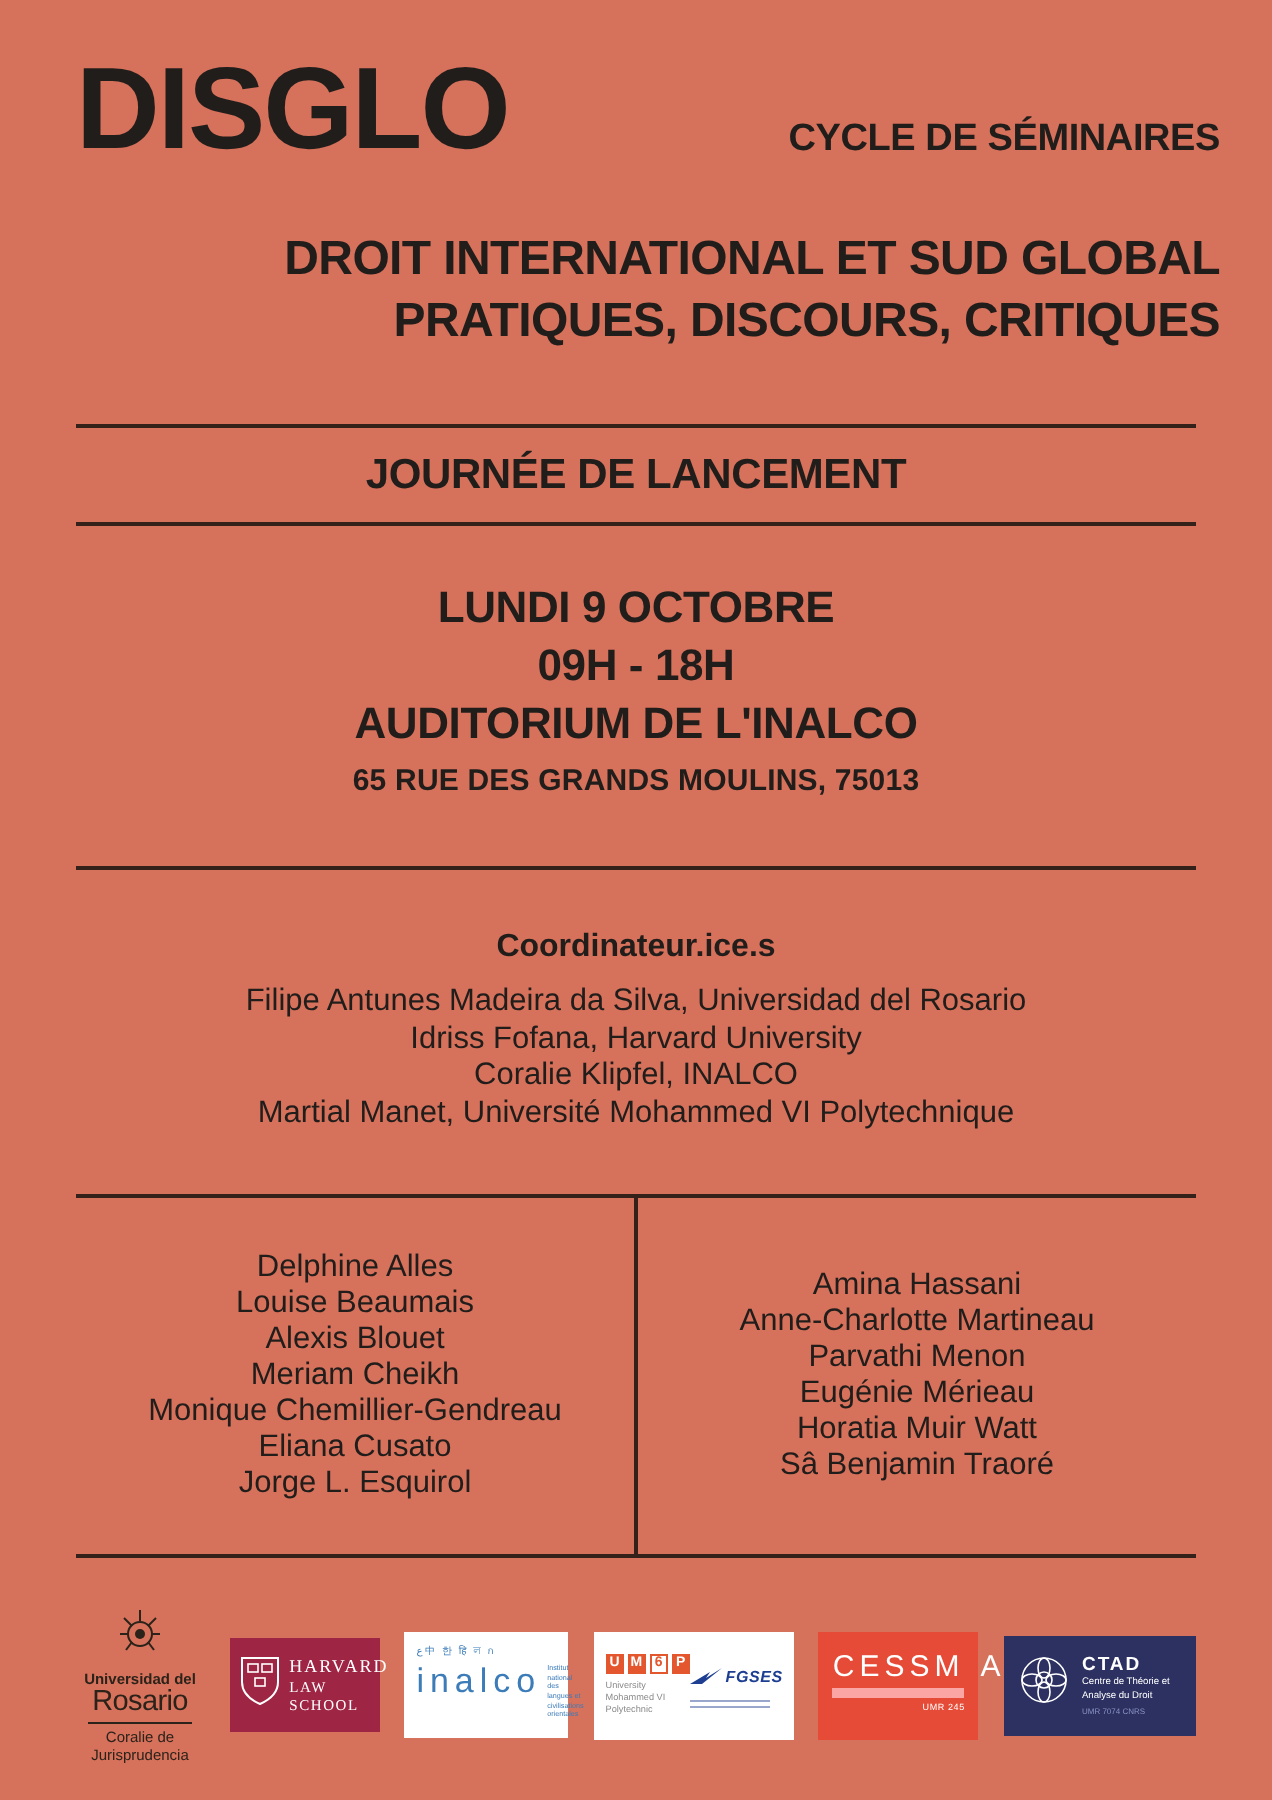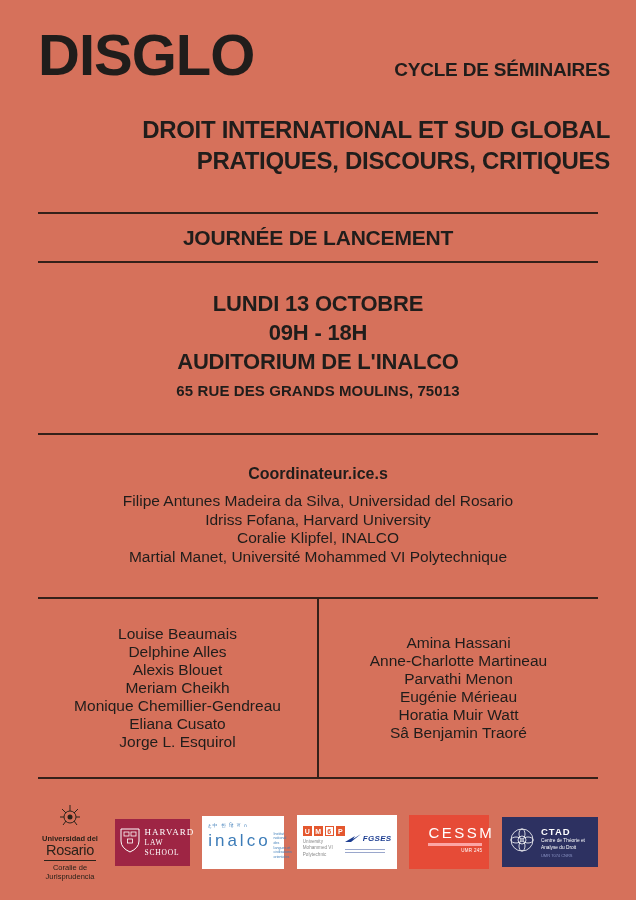--- a/index.html
+++ b/index.html
@@ -85,21 +85,21 @@
   .um6p .vsep{width:1px;align-self:stretch;background:#d9d9d9;}
   .um6p .right{flex:1;}
   .um6p .fgses-row{display:flex;align-items:center;gap:2px;}
   .um6p .fgses{font-size:8px;font-weight:700;font-style:italic;color:#1d3e91;letter-spacing:0.3px;}
   .um6p .tinylines{margin-top:2px;height:6px;width:40px;
     background:repeating-linear-gradient(to bottom,#9aa7cc 0 1px,transparent 1px 3px);}
 
   
   .cessma{width:80px;height:54px;background:#e64b37;box-sizing:border-box;color:#fff;
     padding:10px 7px 0 7px;}
-  .cessma .top{display:flex;align-items:stretch;border-bottom:3px solid #fca5a5;padding-bottom:3px;margin-left:12px;}
+  .cessma .top{display:flex;align-items:stretch;border-bottom:5px solid #fca5a5;padding-bottom:3px;}
   .cessma .nm{font-size:15px;letter-spacing:2.5px;font-weight:400;line-height:1;}
   .cessma .bar{width:1px;background:#fff;margin:0 4px;}
   .cessma .umr{font-size:4.5px;text-align:right;margin-top:2px;letter-spacing:0.3px;}
 
   
   .ctad{width:96px;height:50px;background:#2d3161;box-sizing:border-box;display:flex;align-items:center;
     gap:6px;padding:0 7px;color:#fff;}
   .ctad .name{font-size:9.5px;font-weight:700;letter-spacing:1px;}
   .ctad .desc{font-size:4.8px;line-height:1.4;margin-top:1px;}
   .ctad .umr{font-size:4px;color:#8a93c4;margin-top:1px;}
@@ -117,40 +117,40 @@
   <div class="main-title pad">
     <div>DROIT INTERNATIONAL ET SUD GLOBAL</div>
     <div>PRATIQUES, DISCOURS, CRITIQUES</div>
   </div>
 
   <div class="rule r1"></div>
   <div class="banner">JOURNÉE DE LANCEMENT</div>
   <div class="rule"></div>
 
   <div class="event">
-    <div class="big">LUNDI 13 OCTOBRE</div>
+    <div class="big">LUNDI 9 OCTOBRE</div>
     <div class="big">09H - 18H</div>
     <div class="big">AUDITORIUM DE L'INALCO</div>
     <div class="addr">65 RUE DES GRANDS MOULINS, 75013</div>
   </div>
 
   <div class="rule r3"></div>
 
   <div class="coord-head">Coordinateur.ice.s</div>
   <div class="coord-list">
     <div>Filipe Antunes Madeira da Silva, Universidad del Rosario</div>
     <div>Idriss Fofana, Harvard University</div>
     <div>Coralie Klipfel, INALCO</div>
     <div>Martial Manet, Université Mohammed VI Polytechnique</div>
   </div>
 
   <div class="speakers">
     <div class="s-col left">
+      <div>Delphine Alles</div>
       <div>Louise Beaumais</div>
-      <div>Delphine Alles</div>
       <div>Alexis Blouet</div>
       <div>Meriam Cheikh</div>
       <div>Monique Chemillier-Gendreau</div>
       <div>Eliana Cusato</div>
       <div>Jorge L. Esquirol</div>
     </div>
     <div class="s-col">
       <div>Amina Hassani</div>
       <div>Anne-Charlotte Martineau</div>
       <div>Parvathi Menon</div>

